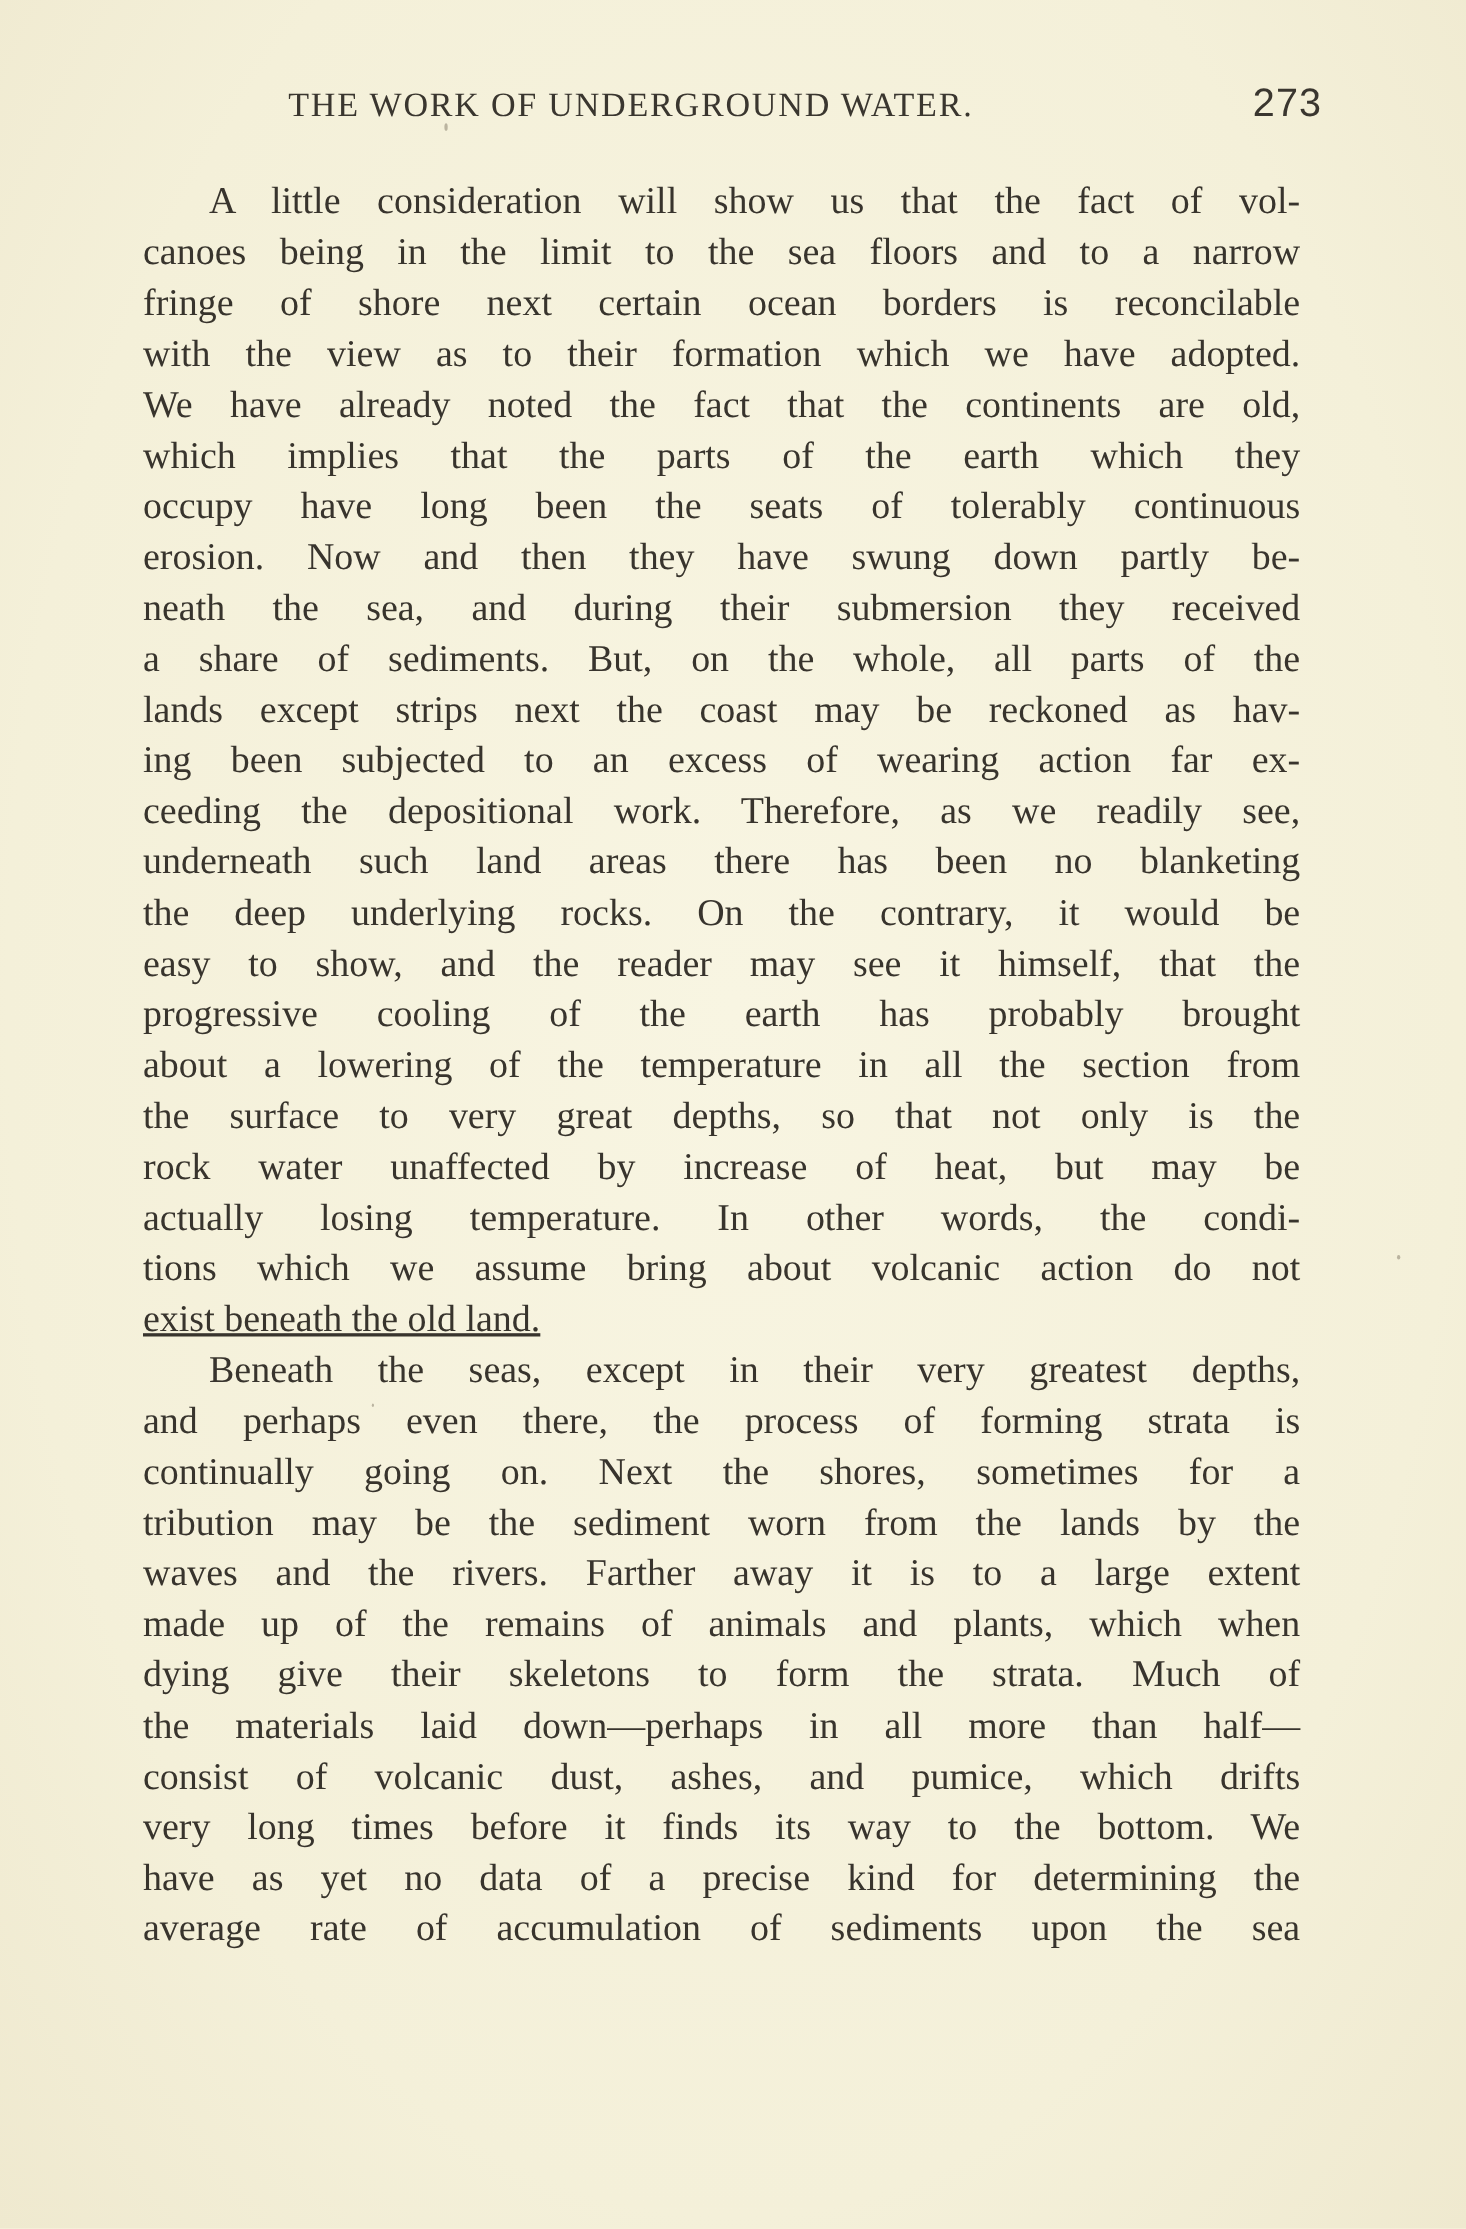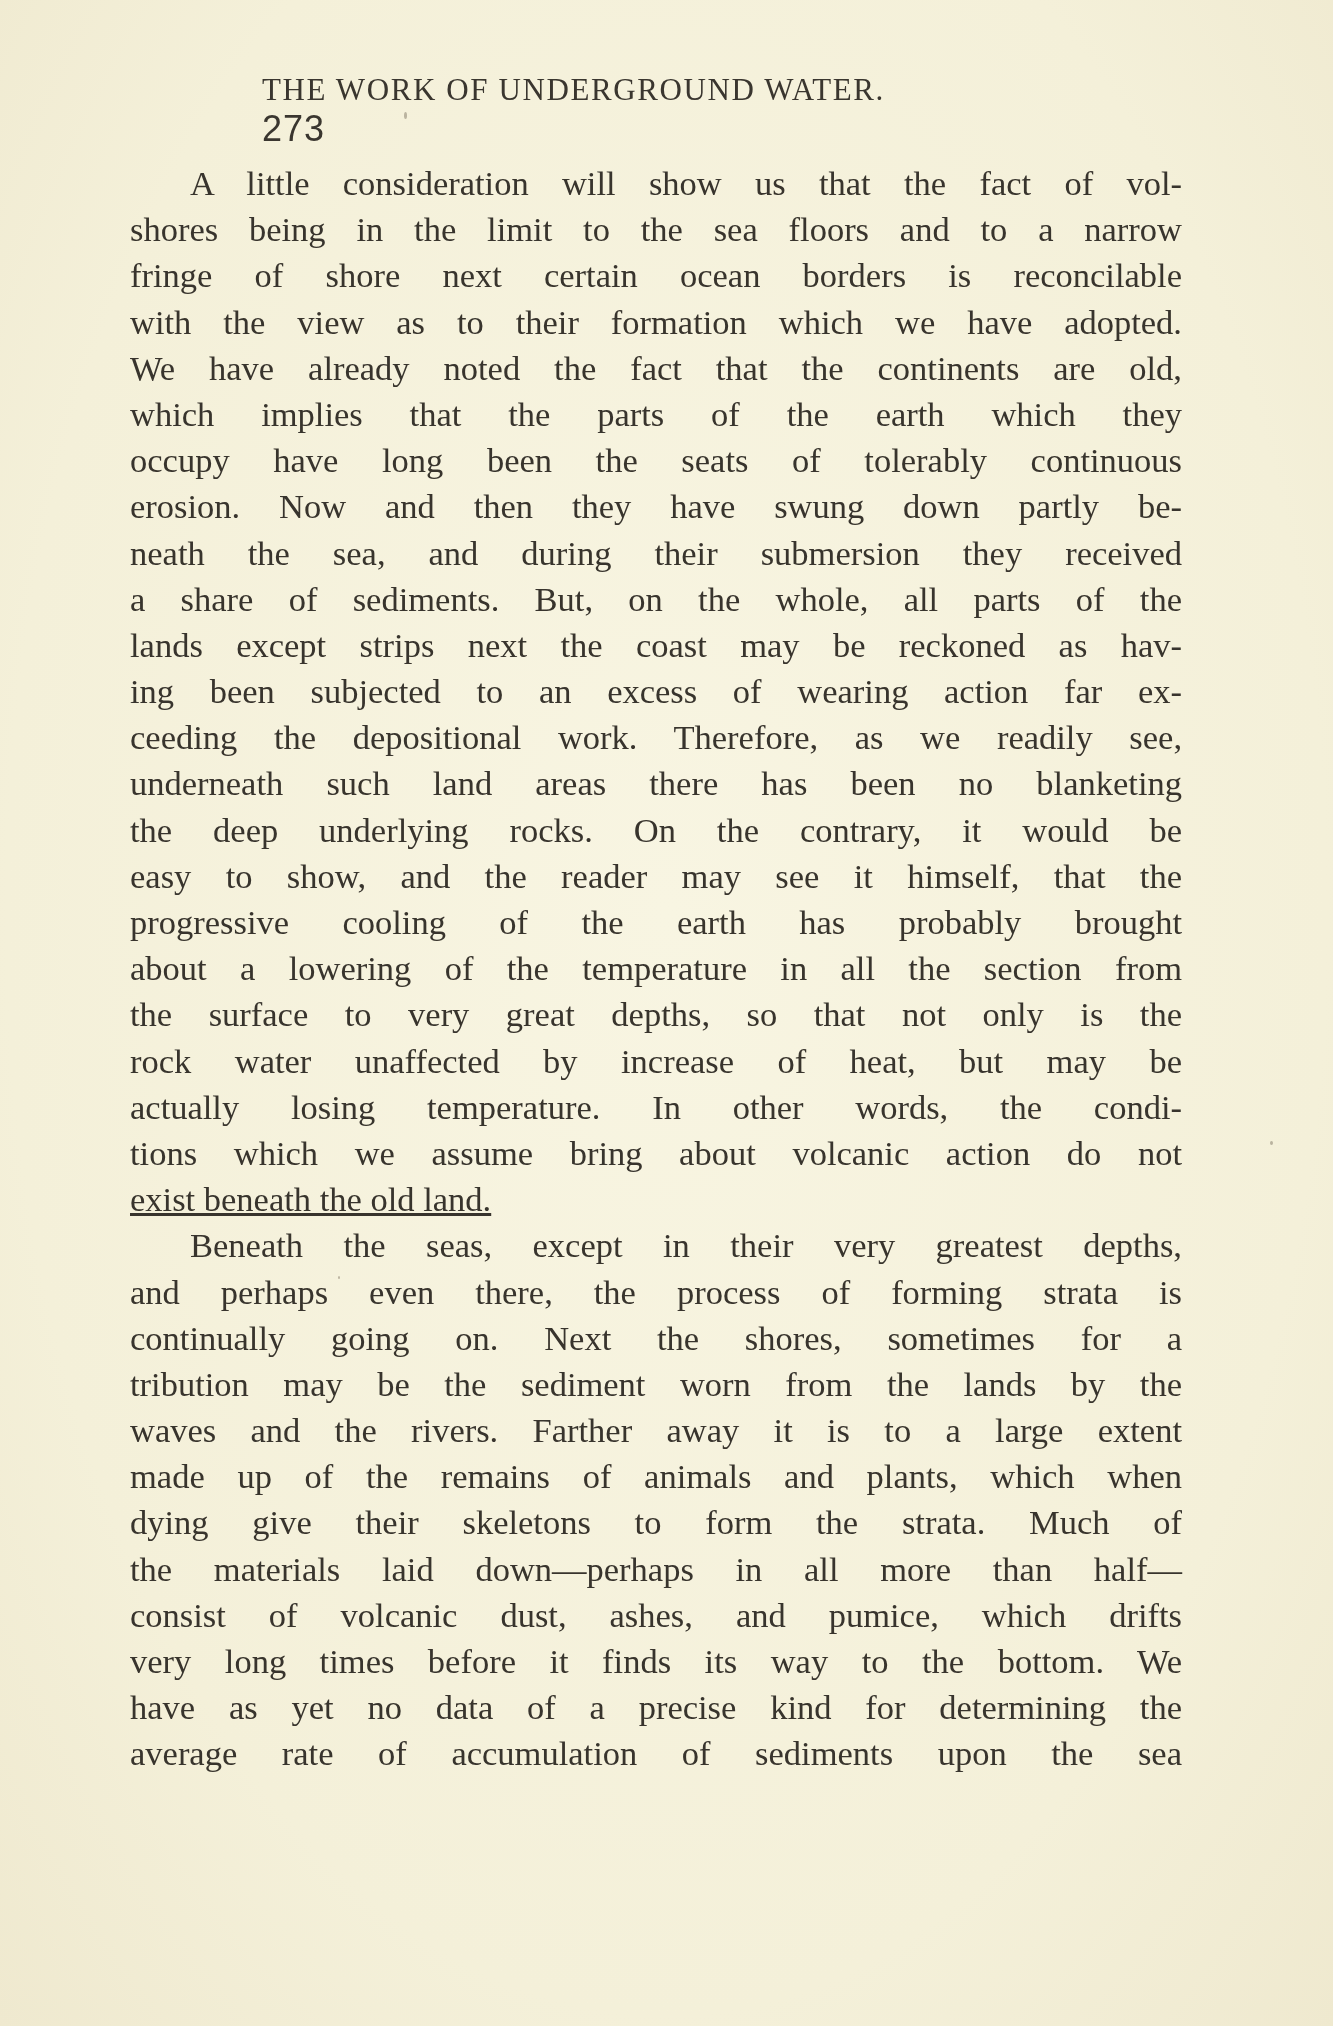--- a/index.html
+++ b/index.html
@@ -24,21 +24,20 @@
     }
     .running-head {
       position: absolute;
       top: 72px;
       left: 262px;
       width: 940px;
       height: 50px;
       display: flex;
       justify-content: space-between;
       align-items: baseline;
-      flex-direction: column;
     }
     .running-head .title {
       font-family: "Liberation Serif", "DejaVu Serif", serif;
       font-size: 31px;
       letter-spacing: 1.6px;
       color: #3a362f;
     }
     .running-head .folio {
       font-family: Liberation Sans, sans-serif;
       font-size: 36px;
@@ -82,21 +81,21 @@
 
   <div class="running-head">
     <span class="title">THE WORK OF UNDERGROUND WATER.</span>
     <span class="folio">273</span>
   </div>
 
   <div class="body-text">
 
     <div>
       <span class="line indent">A little consideration will show us that the fact of vol-</span>
-      <span class="line">shores being in the limit to the sea floors and to a narrow</span>
+      <span class="line">canoes being in the limit to the sea floors and to a narrow</span>
       <span class="line">fringe of shore next certain ocean borders is reconcilable</span>
       <span class="line">with the view as to their formation which we have adopted.</span>
       <span class="line">We have already noted the fact that the continents are old,</span>
       <span class="line">which implies that the parts of the earth which they</span>
       <span class="line">occupy have long been the seats of tolerably continuous</span>
       <span class="line">erosion.  Now and then they have swung down partly be-</span>
       <span class="line">neath the sea, and during their submersion they received</span>
       <span class="line">a share of sediments.  But, on the whole, all parts of the</span>
       <span class="line">lands except strips next the coast may be reckoned as hav-</span>
       <span class="line">ing been subjected to an excess of wearing action far ex-</span>

